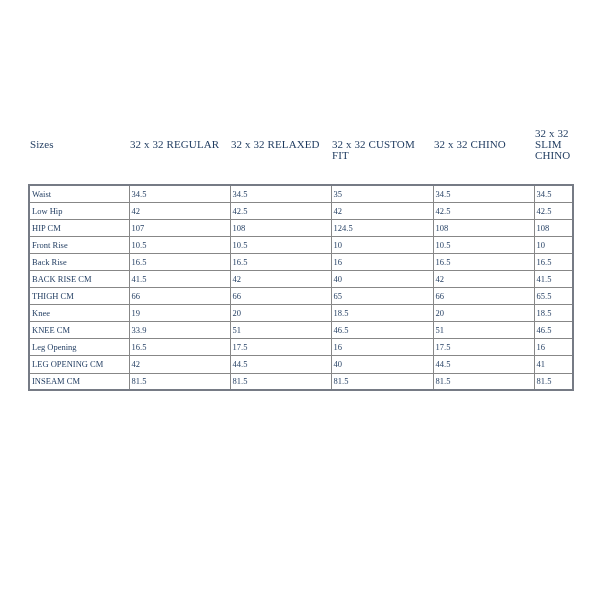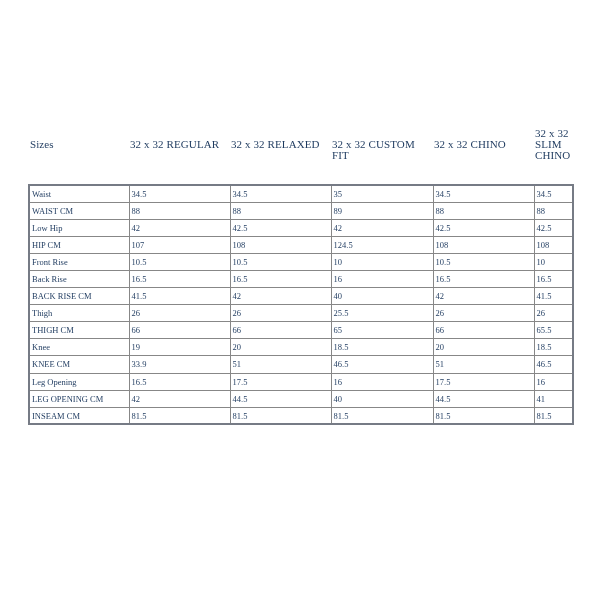--- a/index.html
+++ b/index.html
@@ -85,28 +85,20 @@
     <tbody>
         <tr>
           <td>Waist</td>
           <td>34.5</td>
           <td>34.5</td>
           <td>35</td>
           <td>34.5</td>
           <td>34.5</td>
         </tr>
         <tr>
-          <td>WAIST CM</td>
-          <td>88</td>
-          <td>88</td>
-          <td>89</td>
-          <td>88</td>
-          <td>88</td>
-        </tr>
-        <tr>
           <td>Low Hip</td>
           <td>42</td>
           <td>42.5</td>
           <td>42</td>
           <td>42.5</td>
           <td>42.5</td>
         </tr>
         <tr>
           <td>HIP CM</td>
           <td>107</td>
@@ -131,28 +123,20 @@
           <td>16.5</td>
           <td>16.5</td>
         </tr>
         <tr>
           <td>BACK RISE CM</td>
           <td>41.5</td>
           <td>42</td>
           <td>40</td>
           <td>42</td>
           <td>41.5</td>
-        </tr>
-        <tr>
-          <td>Thigh</td>
-          <td>26</td>
-          <td>26</td>
-          <td>25.5</td>
-          <td>26</td>
-          <td>26</td>
         </tr>
         <tr>
           <td>THIGH CM</td>
           <td>66</td>
           <td>66</td>
           <td>65</td>
           <td>66</td>
           <td>65.5</td>
         </tr>
         <tr>

